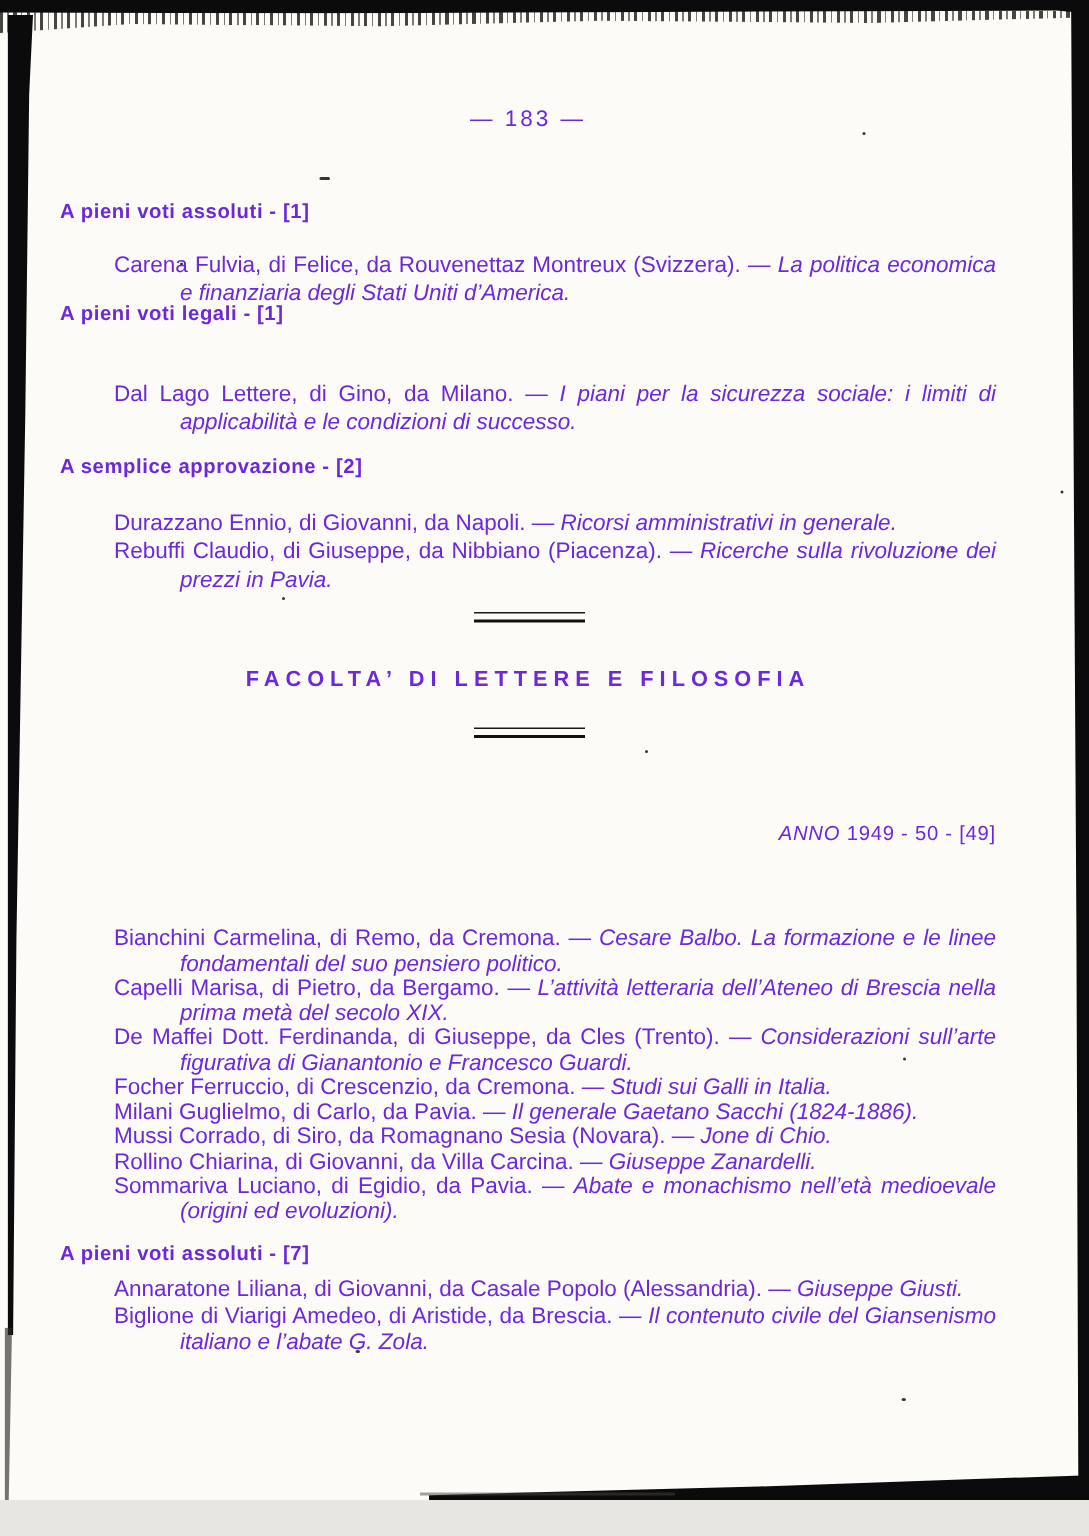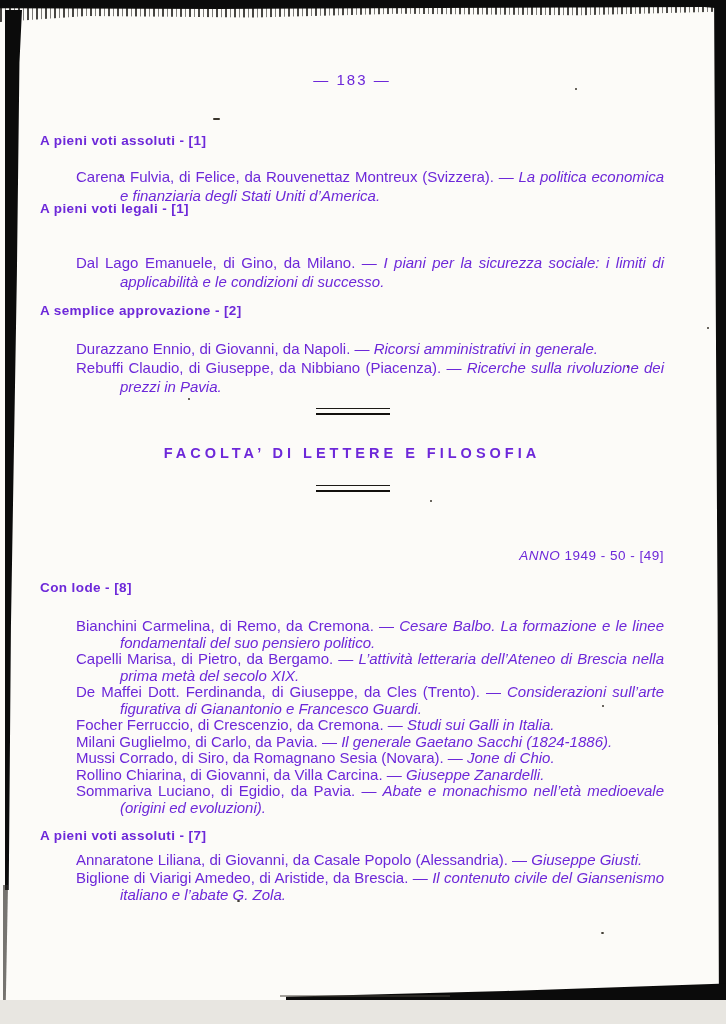--- a/index.html
+++ b/index.html
@@ -81,21 +81,21 @@
     <div class="entry">
       <span class="nm">Carena Fulvia, di Felice, da Rouvenettaz Montreux (Svizzera).</span>
       <span class="dash">—</span>
       <span class="ti">La politica economica e finanziaria degli Stati Uniti d’America.</span>
     </div>
   </div>
 
   <div class="abs heading" style="top:201px">A pieni voti legali - [1]</div>
   <div class="abs entries lh-wide" style="top:253px">
     <div class="entry">
-      <span class="nm">Dal Lago Emanuele, di Gino, da Milano.</span>
+      <span class="nm">Dal Lago Lettere, di Gino, da Milano.</span>
       <span class="dash">—</span>
       <span class="ti">I piani per la sicurezza sociale: i limiti di applicabilità e le condizioni di successo.</span>
     </div>
   </div>
 
   <div class="abs heading" style="top:303px">A semplice approvazione - [2]</div>
   <div class="abs entries lh-wide" style="top:339px">
     <div class="entry">
       <span class="nm">Durazzano Ennio, di Giovanni, da Napoli.</span>
       <span class="dash">—</span>
@@ -113,21 +113,20 @@
   <div class="abs fac-title">FACOLTA’ DI LETTERE E FILOSOFIA</div>
 
   <div class="rule" style="top:485px"></div>
 
 
   <div class="abs anno">
     <span class="it">ANNO</span>
     <span>1949 - 50 - [49]</span>
   </div>
 
-  <div class="abs heading" style="top:580px">Con lode - [8]</div>
   <div class="abs entries lh-tight" style="top:618px">
     <div class="entry">
       <span class="nm">Bianchini Carmelina, di Remo, da Cremona.</span>
       <span class="dash">—</span>
       <span class="ti">Cesare Balbo. La formazione e le linee fondamentali del suo pensiero politico.</span>
     </div>
     <div class="entry">
       <span class="nm">Capelli Marisa, di Pietro, da Bergamo.</span>
       <span class="dash">—</span>
       <span class="ti">L’attività letteraria dell’Ateneo di Brescia nella prima metà del secolo XIX.</span>

